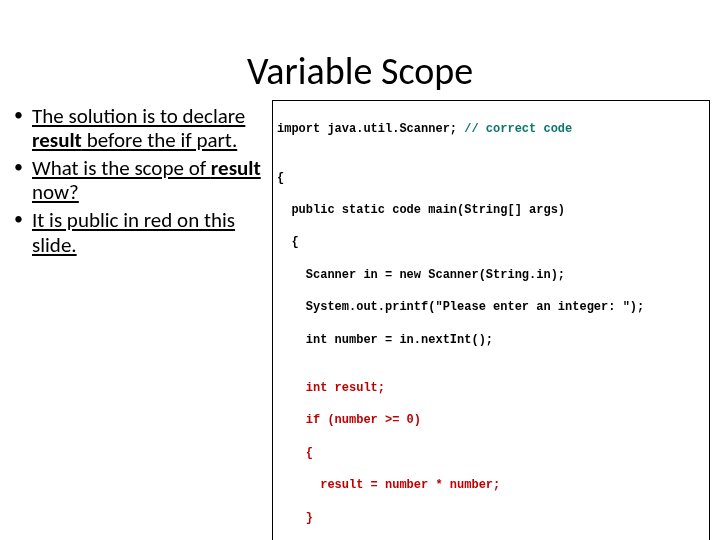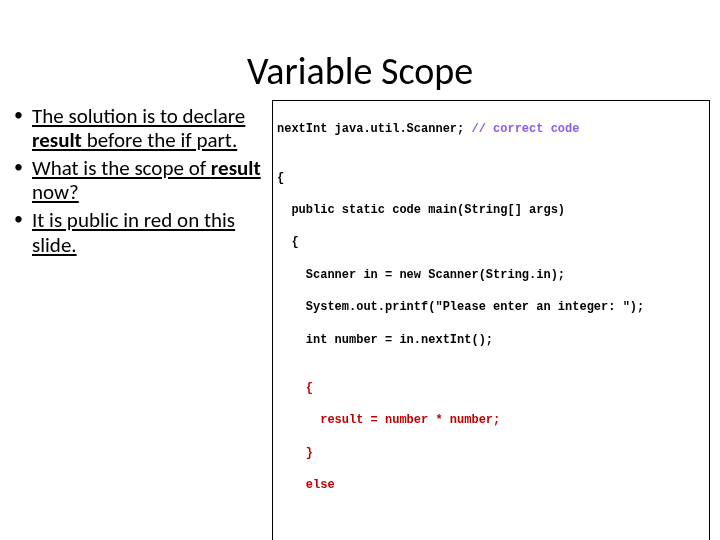--- a/index.html
+++ b/index.html
@@ -68,21 +68,21 @@
     font-weight: 700;
     line-height: 1.35;
     padding: 4px 4px 2px 4px;
     position: relative;
     white-space: pre;
     min-height: 440px;
     box-sizing: border-box;
   }
   .codebox .line { display: block; }
   .red { color: #c00000; }
-  .green { color: #8b5cf6; text-align: right; }
+  .green { color: #0f766e; text-align: right; }
   .black { color: #000; }
 </style>
 </head>
 <body>
 
 <div class="slide">
 
   <div class="title">Variable Scope</div>
 
   <div class="body">
@@ -98,29 +98,31 @@
           <span class="txt"><span>What is the scope of </span><span class="bold">result</span><span> now?</span></span>
         </li>
         <li>
           <span class="dot">•</span>
           <span class="txt"><span>It is public in red on this slide.</span><span class="bold"></span><span></span></span>
         </li>
       </ul>
     </div>
 
     <div class="codebox">
-<span class="line"><span class="black">nextInt java.util.Scanner; </span><span class="green">// correct code</span></span>
+<span class="line"><span class="black">import java.util.Scanner; </span><span class="green">// correct code</span></span>
 <span class="line black"></span>
 <span class="line black">{</span>
 <span class="line black">  public static code main(String[] args)</span>
 <span class="line black">  {</span>
 <span class="line black">    Scanner in = new Scanner(String.in);</span>
 <span class="line black">    System.out.printf("Please enter an integer: ");</span>
 <span class="line black">    int number = in.nextInt();</span>
 <span class="line black"></span>
+<span class="line red">    int result;</span>
+<span class="line red">    if (number &gt;= 0)</span>
 <span class="line red">    {</span>
 <span class="line red">      result = number * number;</span>
 <span class="line red">    }</span>
 <span class="line red">    else</span>
 
 
 
 
 
 

